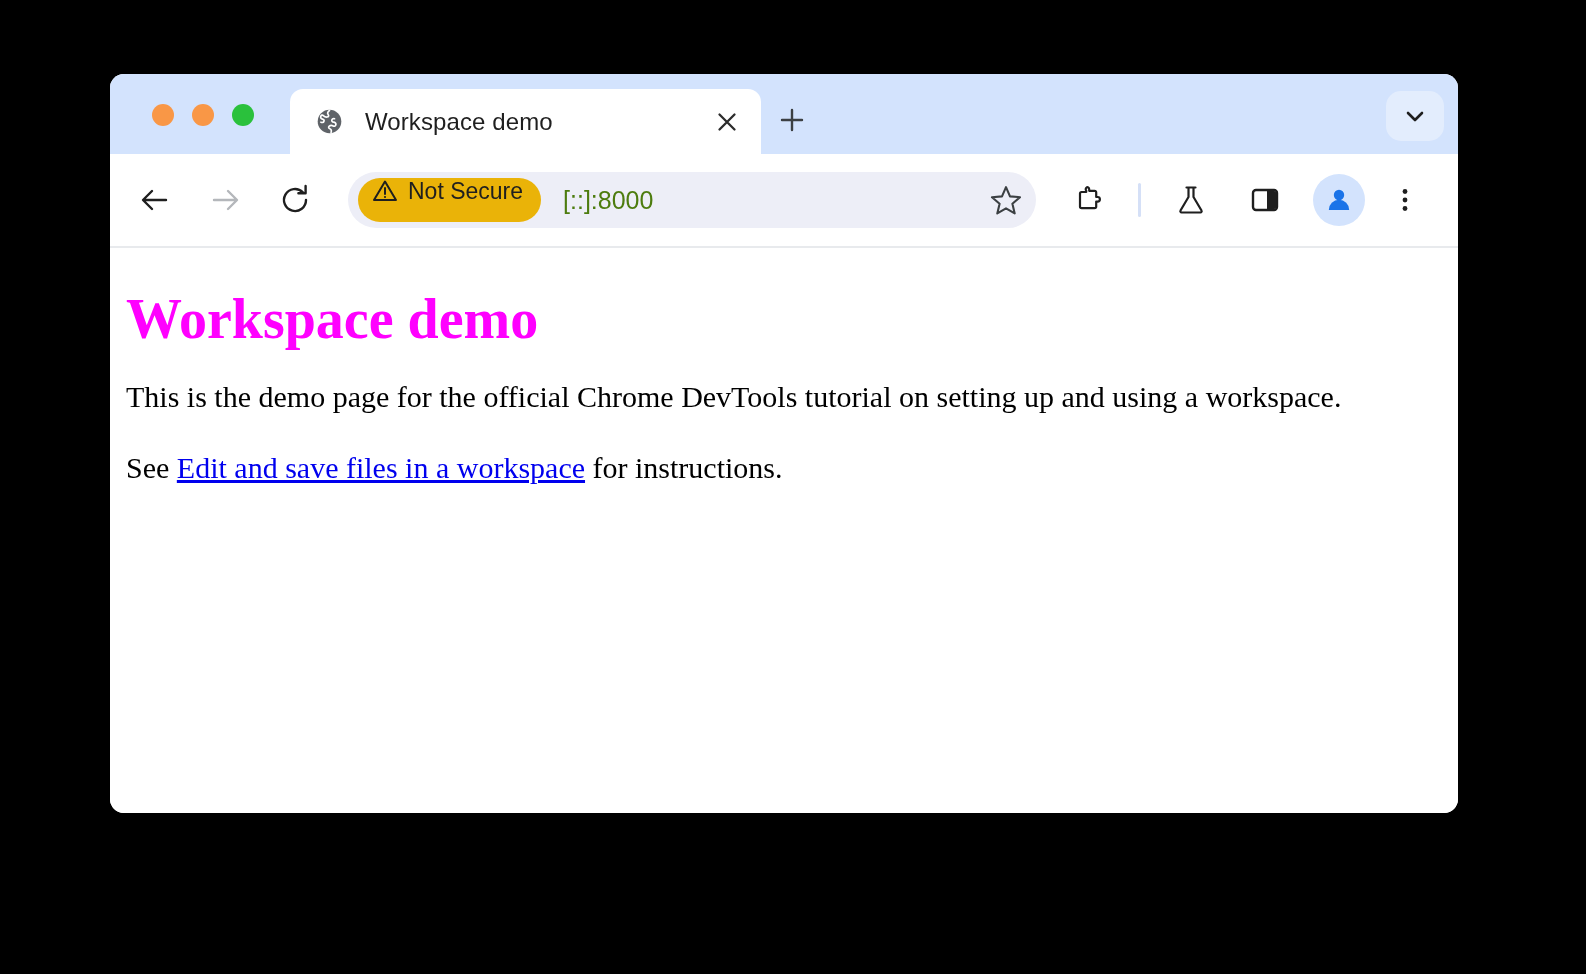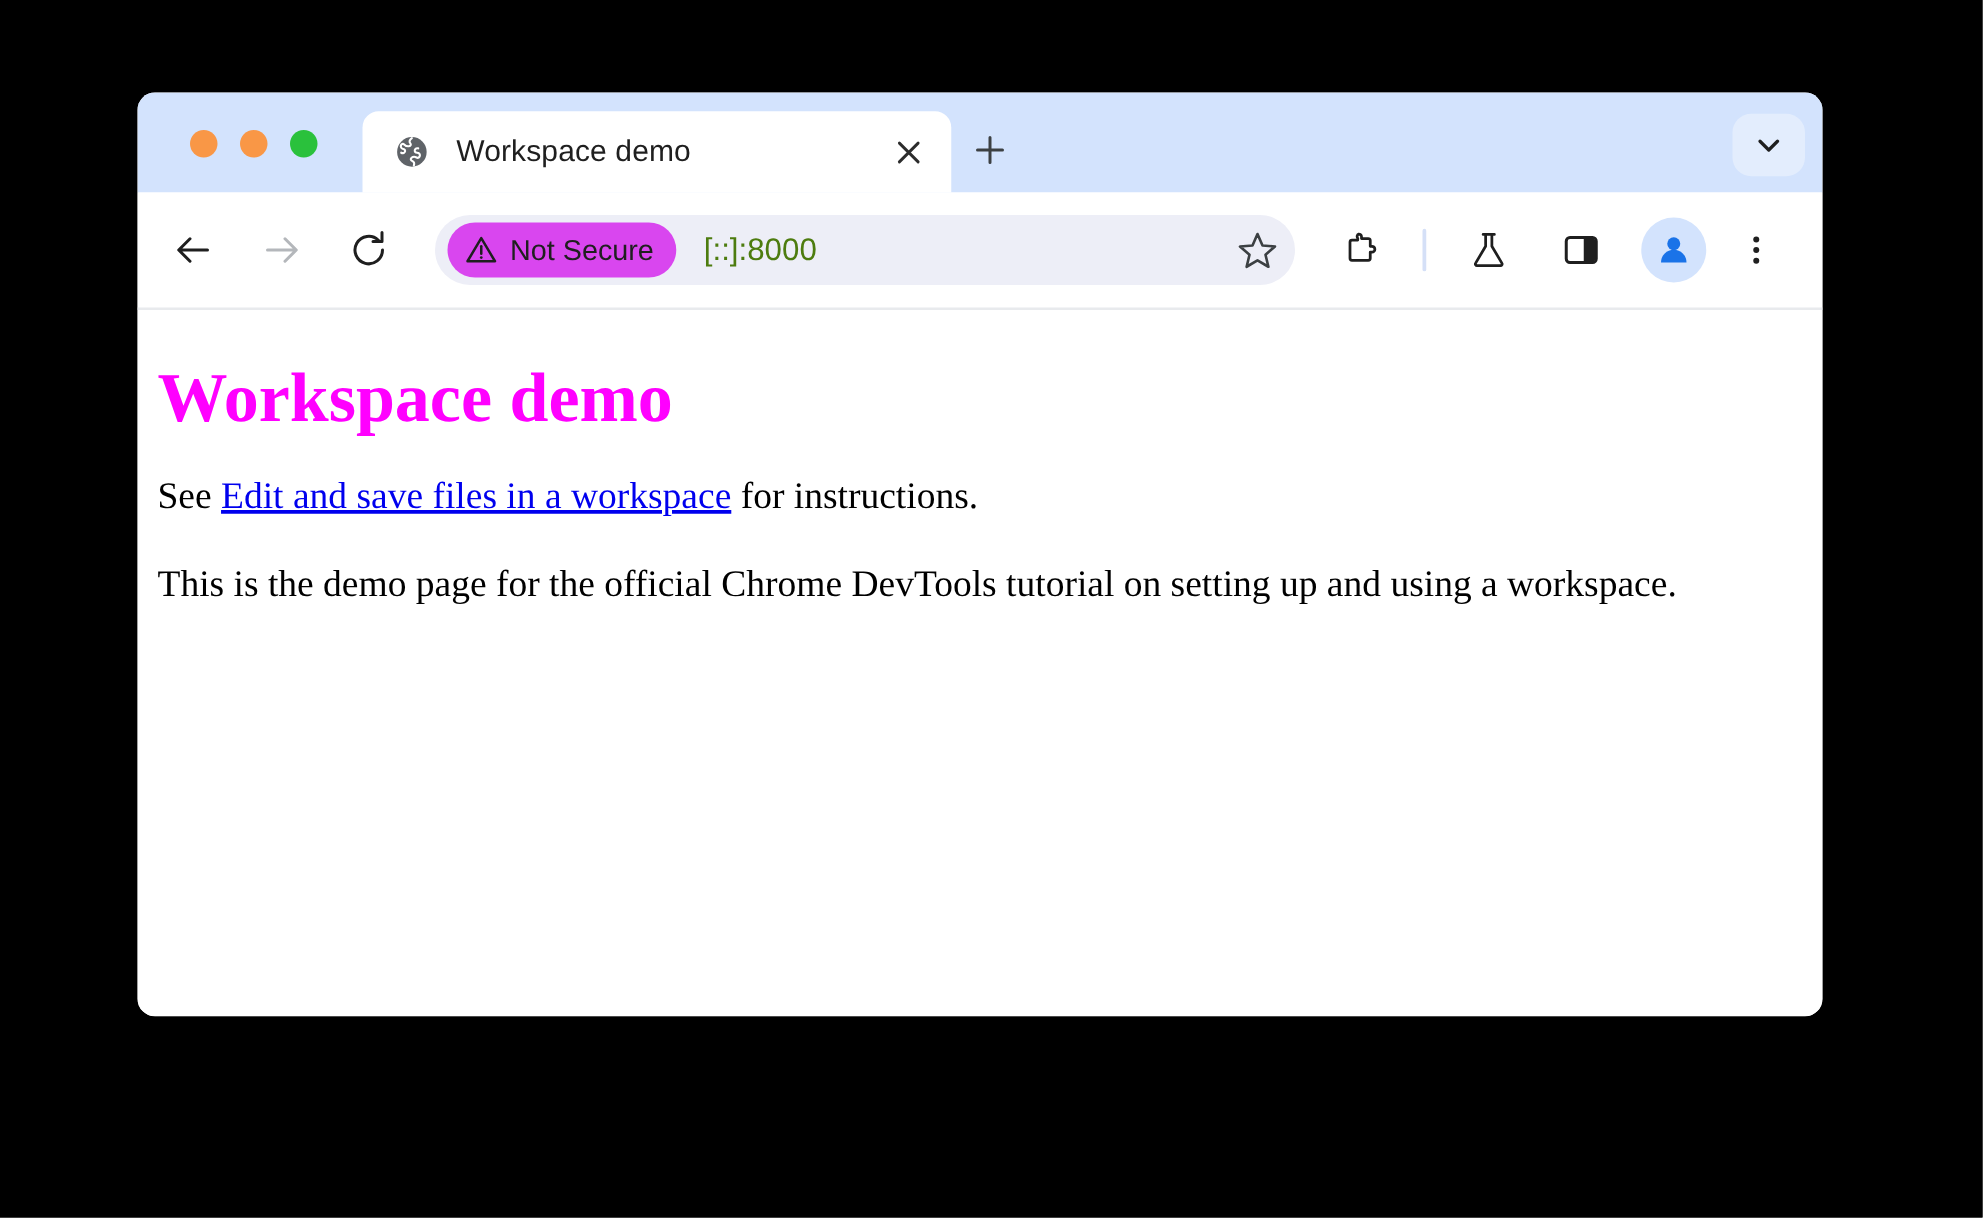--- a/index.html
+++ b/index.html
@@ -151,24 +151,23 @@
     background: #edeef7;
     border-radius: 28px;
     display: flex;
     align-items: center;
     padding-left: 10px;
     padding-right: 4px;
     flex: 0 0 688px;
   }
   #security-chip {
     height: 44px;
-    background: #d946ef;
+    background: #eab308;
     border-radius: 22px;
     display: flex;
-    align-items: center;
     padding: 0 18px 0 14px;
     flex: 0 0 auto;
   }
   #security-chip-label {
     margin-left: 10px;
     font-size: 23px;
     color: #1f1f1f;
     white-space: nowrap;
   }
   #omnibox-url {
@@ -361,18 +360,18 @@
         <circle cx="14" cy="5.5" r="2.4" fill="#1f1f1f"></circle>
         <circle cx="14" cy="14" r="2.4" fill="#1f1f1f"></circle>
         <circle cx="14" cy="22.5" r="2.4" fill="#1f1f1f"></circle>
       </svg>
     </div>
   </div>
 
   <div id="page-content">
     <h1 id="page-heading" style="color: rgb(255, 0, 255);">Workspace demo</h1>
 
+    <p class="page-paragraph">This is the demo page for the official Chrome DevTools tutorial on setting up and using a workspace.</p>
+
     <p class="page-paragraph"><span>See </span><a id="workspace-link" href="#" style="color: rgb(0, 0, 238);">Edit and save files in a workspace</a><span> for instructions.</span></p>
-
-    <p class="page-paragraph">This is the demo page for the official Chrome DevTools tutorial on setting up and using a workspace.</p>
   </div>
 
 </div>
 
 </body></html>

